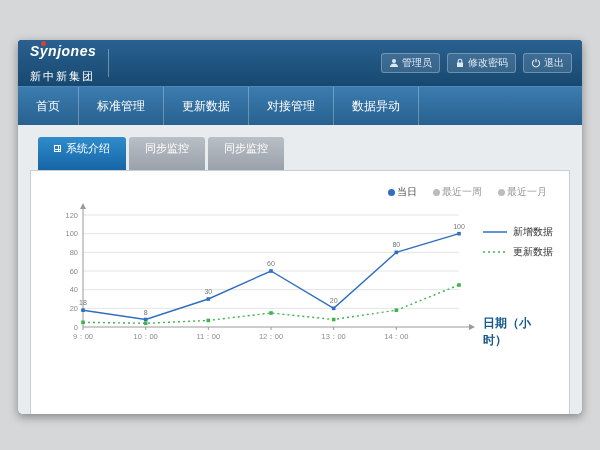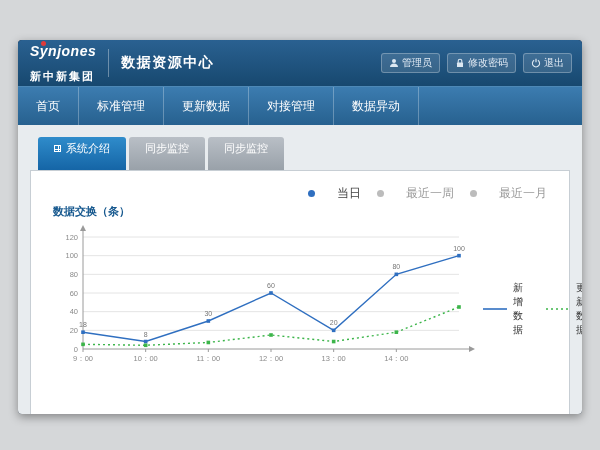--- a/index.html
+++ b/index.html
@@ -16,21 +16,21 @@
     overflow:hidden;
   }
   
   .header {
     height:46px; display:flex; align-items:center; padding:0 10px;
     background:linear-gradient(#2a6191,#17486f);
   }
   .logo { display:flex; flex-direction:column; color:#fff; line-height:1; position:relative; padding-left:2px; }
   .logo-text { font-style:italic; font-weight:bold; font-size:14px; letter-spacing:.5px; position:relative; }
   .logo-mark { position:absolute; top:-3px; left:13px; width:5px; height:5px; border-radius:50%; background:#e03a3a; }
-  .logo-sub { font-size:11px; font-weight:bold; letter-spacing:2px; margin-top:13px; }
+  .logo-sub { font-size:11px; font-weight:normal; letter-spacing:2px; margin-top:13px; }
   .header-divider { width:1px; height:28px; background:rgba(255,255,255,.35); margin:0 12px; }
   .app-title { color:#fff; font-size:14px; font-weight:bold; letter-spacing:1.5px; }
   .header-actions { margin-left:auto; display:flex; gap:7px; }
   .h-action {
     display:flex; align-items:center; gap:3px; cursor:pointer;
     font-size:10px; color:#e2ebf4; padding:2px 7px;
     background:rgba(255,255,255,.12); border:1px solid rgba(255,255,255,.28); border-radius:3px;
   }
   .h-action svg { display:block; }
   
@@ -55,47 +55,46 @@
   .tab.active { background:linear-gradient(#2f8ccb,#1565a6); }
   .tab-icon { width:7px; height:7px; border:1px solid #fff; position:relative; }
   .tab-icon::before { content:""; position:absolute; left:50%; top:0; bottom:0; width:1px; background:#fff; }
   .tab-icon::after  { content:""; position:absolute; top:50%; left:0; right:0; height:1px; background:#fff; }
   .panel {
     background:#fff; border:1px solid #c7ced4; height:253px;
     padding:0 16px;
   }
   
   .filter-legend { display:flex; justify-content:flex-end; gap:16px; padding:14px 6px 0; }
-  .filter { display:flex; align-items:center; gap:22px; font-size:12px; color:#9a9a9a; cursor:pointer; }
+  .filter { display:flex; align-items:center; gap:2px; font-size:10px; color:#9a9a9a; cursor:pointer; }
   .filter .dot { width:7px; height:7px; border-radius:50%; background:#bcbcbc; }
   .filter.active { color:#444; }
   .filter.active .dot { background:var(--accent,#2f6fc0); }
   .chart-title { font-size:11px; font-weight:bold; color:#16588e; margin:2px 0 2px 6px; }
   .chart-row { display:flex; }
   .chart-wrap { position:relative; }
   svg text { font-family:"Liberation Sans","DejaVu Sans",sans-serif; }
-  .series-legend { display:flex; flex-direction:row; gap:23px; padding:26px 0 6px 6px; width:92px; }
+  .series-legend { display:flex; flex-direction:column; gap:6px; padding:26px 0 6px 6px; width:92px; }
   .legend-item { display:flex; align-items:center; gap:6px; font-size:10px; color:#333; }
   .xlabel { margin-top:auto; font-size:12px; font-weight:bold; color:#16588e; }
   .note { margin-top:16px; text-align:center; font-size:9.5px; color:#9b9b9b; letter-spacing:.3px; }
   .note-prefix { color:#e03a3a; }
 </style>
 </head>
 <body>
 
 <div class="window">
 
   <div class="header">
     <div class="logo">
       <span class="logo-text">Synjones</span>
       <span class="logo-mark"></span>
       <span class="logo-sub">新中新集团</span>
     </div>
     <div class="header-divider"></div>
-    <div class="app-title">数据资源中心</div>
     <div class="header-actions">
       <div class="h-action">
         <span>
           <svg width="10" height="10" viewBox="0 0 10 10">
               <circle cx="5" cy="3" r="2" fill="#dce8f2"></circle>
               <path d="M1 9c0-2.2 1.8-3.5 4-3.5S9 6.8 9 9z" fill="#dce8f2"></path>
             </svg>
         </span>
         <span>管理员</span>
       </div>
@@ -151,21 +150,20 @@
         <div class="filter">
           <span class="dot"></span>
           <span>最近一周</span>
         </div>
         <div class="filter">
           <span class="dot"></span>
           <span>最近一月</span>
         </div>
       </div>
 
-      <div class="chart-title">数据交换（条）</div>
 
       <div class="chart-row">
         <div class="chart-wrap">
           <svg id="chart-svg" width="430" height="152">
               <line x1="36" y1="109.33333333333334" x2="412" y2="109.33333333333334" stroke="#e4e4e4" stroke-width="1"></line>
               <line x1="36" y1="90.66666666666667" x2="412" y2="90.66666666666667" stroke="#e4e4e4" stroke-width="1"></line>
               <line x1="36" y1="72" x2="412" y2="72" stroke="#e4e4e4" stroke-width="1"></line>
               <line x1="36" y1="53.333333333333336" x2="412" y2="53.333333333333336" stroke="#e4e4e4" stroke-width="1"></line>
               <line x1="36" y1="34.666666666666664" x2="412" y2="34.666666666666664" stroke="#e4e4e4" stroke-width="1"></line>
               <line x1="36" y1="16" x2="412" y2="16" stroke="#e4e4e4" stroke-width="1"></line>

